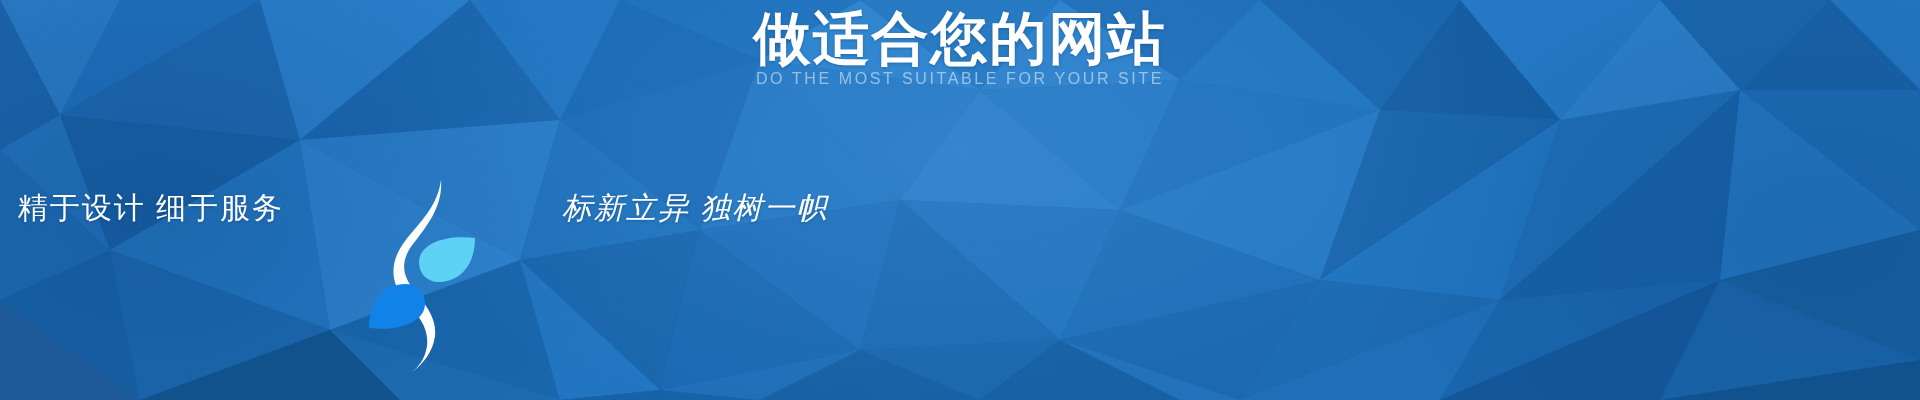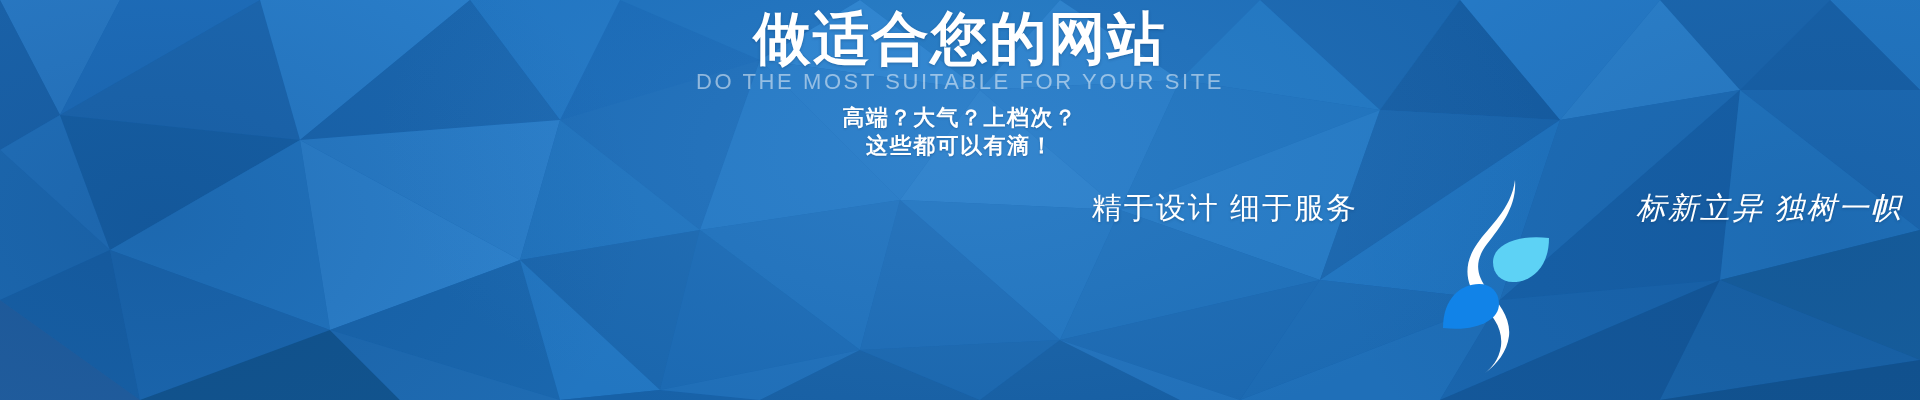--- a/index.html
+++ b/index.html
@@ -60,21 +60,21 @@
     white-space: nowrap;
     text-shadow: 0 1px 3px rgba(8,40,80,0.30);
   }
 
   #subhead {
     position: absolute;
     top: 71px;
     left: 0;
     width: 1920px;
     text-align: center;
-    font-size: 22px;
+    font-size: 16px;
     line-height: 1;
     font-weight: normal;
     color: rgba(255,255,255,0.50);
     letter-spacing: 2.6px;
     white-space: nowrap;
   }
 
   #pitch {
     position: absolute;
     top: 104px;
@@ -93,21 +93,21 @@
 
   
   #slogan-row {
     position: absolute;
     top: 178px;
     left: 0;
     width: 1920px;
     height: 60px;
     display: flex;
     align-items: center;
-    justify-content: flex-end;
+    justify-content: flex-start;
     gap: 48px;
   }
   .slogan {
     color: #ffffff;
     font-size: 30px;
     line-height: 1;
     font-weight: normal;
     letter-spacing: 2px;
     white-space: nowrap;
     text-shadow: 0 1px 3px rgba(8,40,80,0.30);
@@ -227,24 +227,20 @@
   </svg>
 
   <div id="bg-glow"></div>
 
   <div id="content">
 
     <div id="headline">做适合您的网站</div>
 
     <div id="subhead">DO THE MOST SUITABLE FOR YOUR SITE</div>
 
-    <div id="pitch">
-      <span class="pitch-line">高端？大气？上档次？</span>
-      <span class="pitch-line">这些都可以有滴！</span>
-    </div>
 
     <div id="slogan-row">
 
       <div class="slogan slogan-left">精于设计 细于服务</div>
 
       <div id="logo-slot">
         <svg id="brand-logo" viewBox="0 0 112 200" xmlns="http://www.w3.org/2000/svg">
 
           <path d="M74 4
                    C 70 34, 48 50, 36 68

